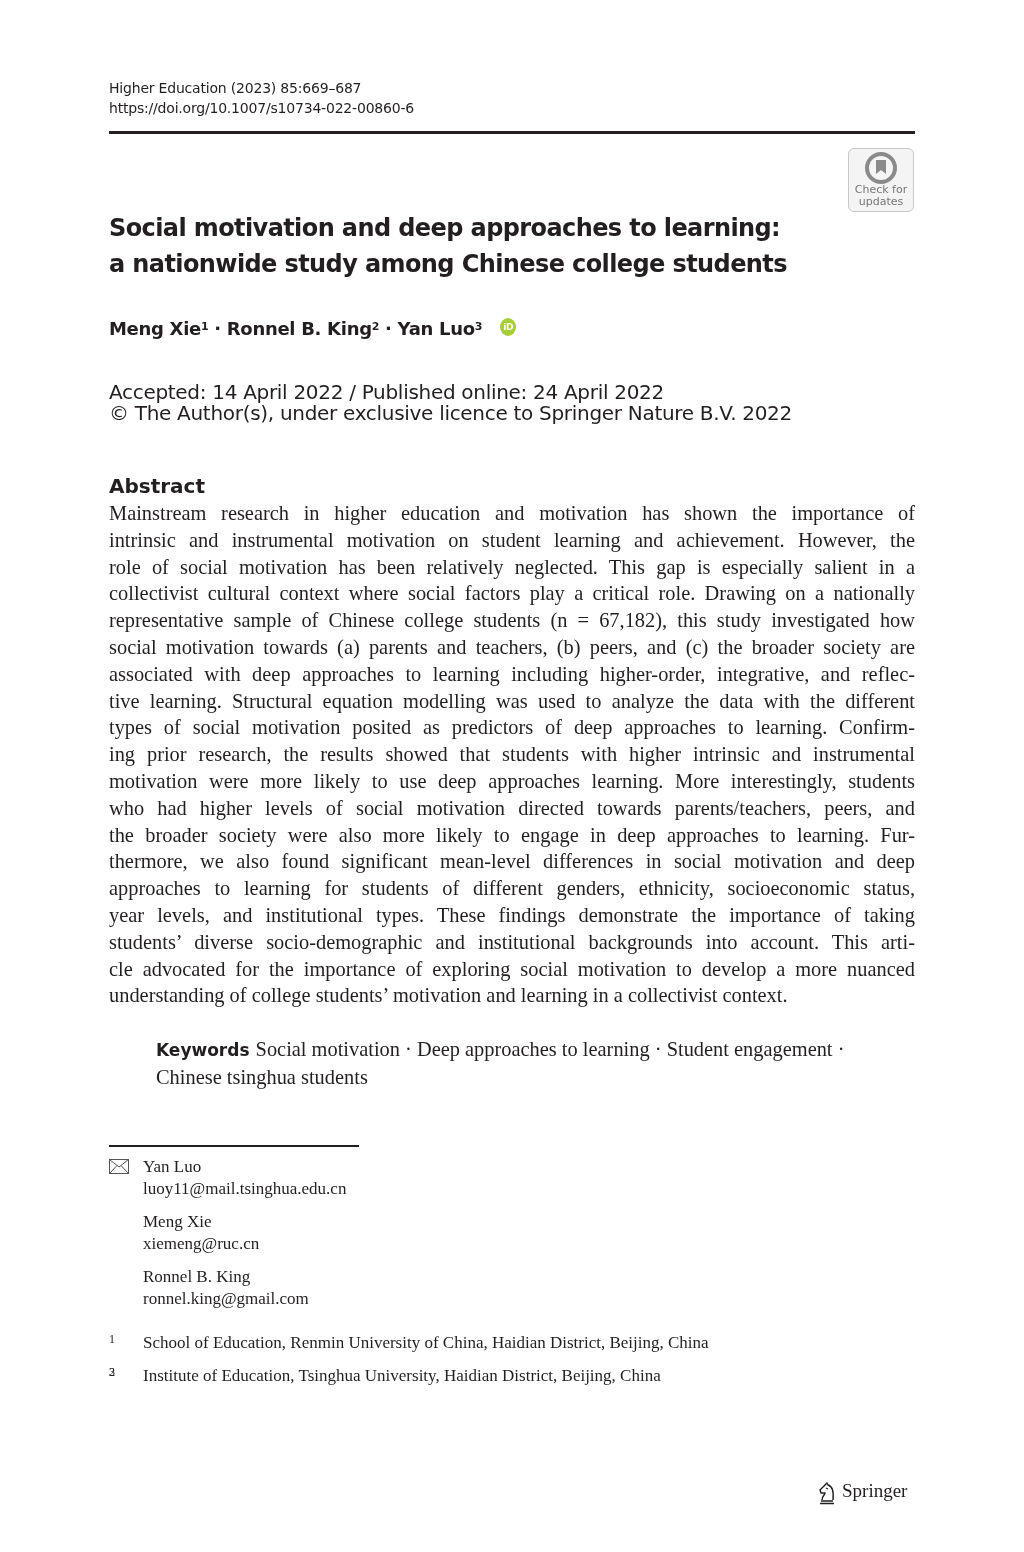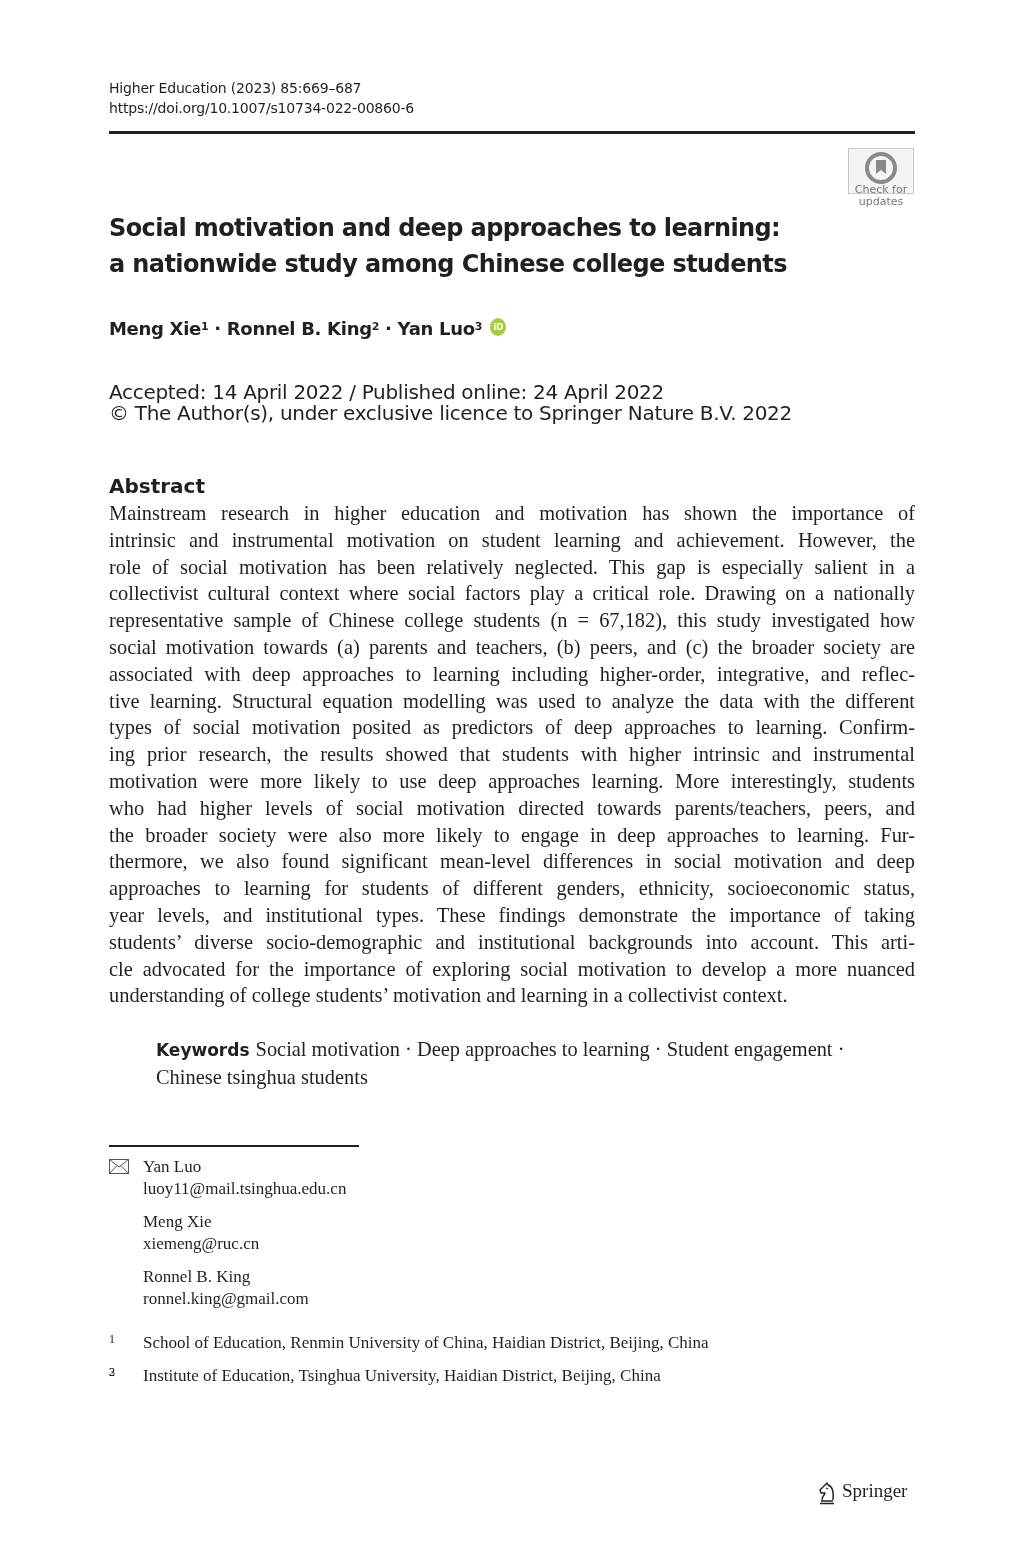--- a/index.html
+++ b/index.html
@@ -4,28 +4,28 @@
 <style>
   html, body { margin:0; padding:0; background:#ffffff; }
   body { width:1024px; height:1552px; position:relative; overflow:hidden; color:#231f20; }
   .sans { font-family: "DejaVu Sans", "Liberation Sans", sans-serif; }
   .serif { font-family: "Liberation Serif", "DejaVu Serif", serif; }
   .abs { position:absolute; }
 
   .journal { left:109px; top:78px; font-size:14px; line-height:20px; letter-spacing:-0.2px; }
   .rule-top { left:109px; top:131px; width:806px; height:3px; background:#231f20; }
 
-  .check { left:848px; top:148px; width:66px; height:46px; border:1px solid #c8c8c8; border-radius:0; background:#f4f4f4; box-sizing:border-box; text-align:center; }
+  .check { left:848px; top:148px; width:66px; height:64px; border:1px solid #c8c8c8; border-radius:6px; background:#f4f4f4; box-sizing:border-box; text-align:center; }
   .check-icon { display:block; margin:3px auto 0; width:32px; height:32px; }
   .check-text { display:block; font-size:11px; line-height:12px; color:#777; margin-top:0px; }
 
   .title { left:109px; top:210px; width:740px; font-size:24px; line-height:36px; font-weight:bold; letter-spacing:-0.6px; }
   .authors { left:109px; top:316px; font-size:18px; line-height:26px; font-weight:bold; letter-spacing:-0.3px; white-space:nowrap; }
   .authors sup { font-size:11px; vertical-align:top; position:relative; top:-2px; }
-  .orcid { display:inline-block; width:16px; height:18px; border-radius:50%; background:#a6ce39; color:#fff; font-size:9px; line-height:18px; text-align:center; vertical-align:top; margin-left:8px; position:relative; top:2px; font-weight:bold; }
+  .orcid { display:inline-block; width:16px; height:18px; border-radius:50%; background:#a6ce39; color:#fff; font-size:9px; line-height:18px; text-align:center; vertical-align:top; margin-left:18px; position:relative; top:2px; font-weight:bold; }
 
   .dates { left:109px; top:382px; font-size:20px; line-height:21px; letter-spacing:-0.3px; }
 
   .abs-head { left:109px; top:474px; font-size:20px; font-weight:bold; line-height:24px; }
   .abstract { left:109px; top:500px; width:806px; font-size:20.4px; line-height:26.8px; text-align:justify; }
   .abstract .ln { display:block; text-align:justify; text-align-last:justify; white-space:nowrap; }
   .abstract .ln.last { text-align-last:left; }
 
   .keywords { left:109px; top:1036px; width:806px; font-size:20.4px; line-height:26.8px;margin-left:47px; }
   .kw-label { font-family:"DejaVu Sans", "Liberation Sans", sans-serif; font-weight:bold; font-size:17px; margin-right:6px; }

